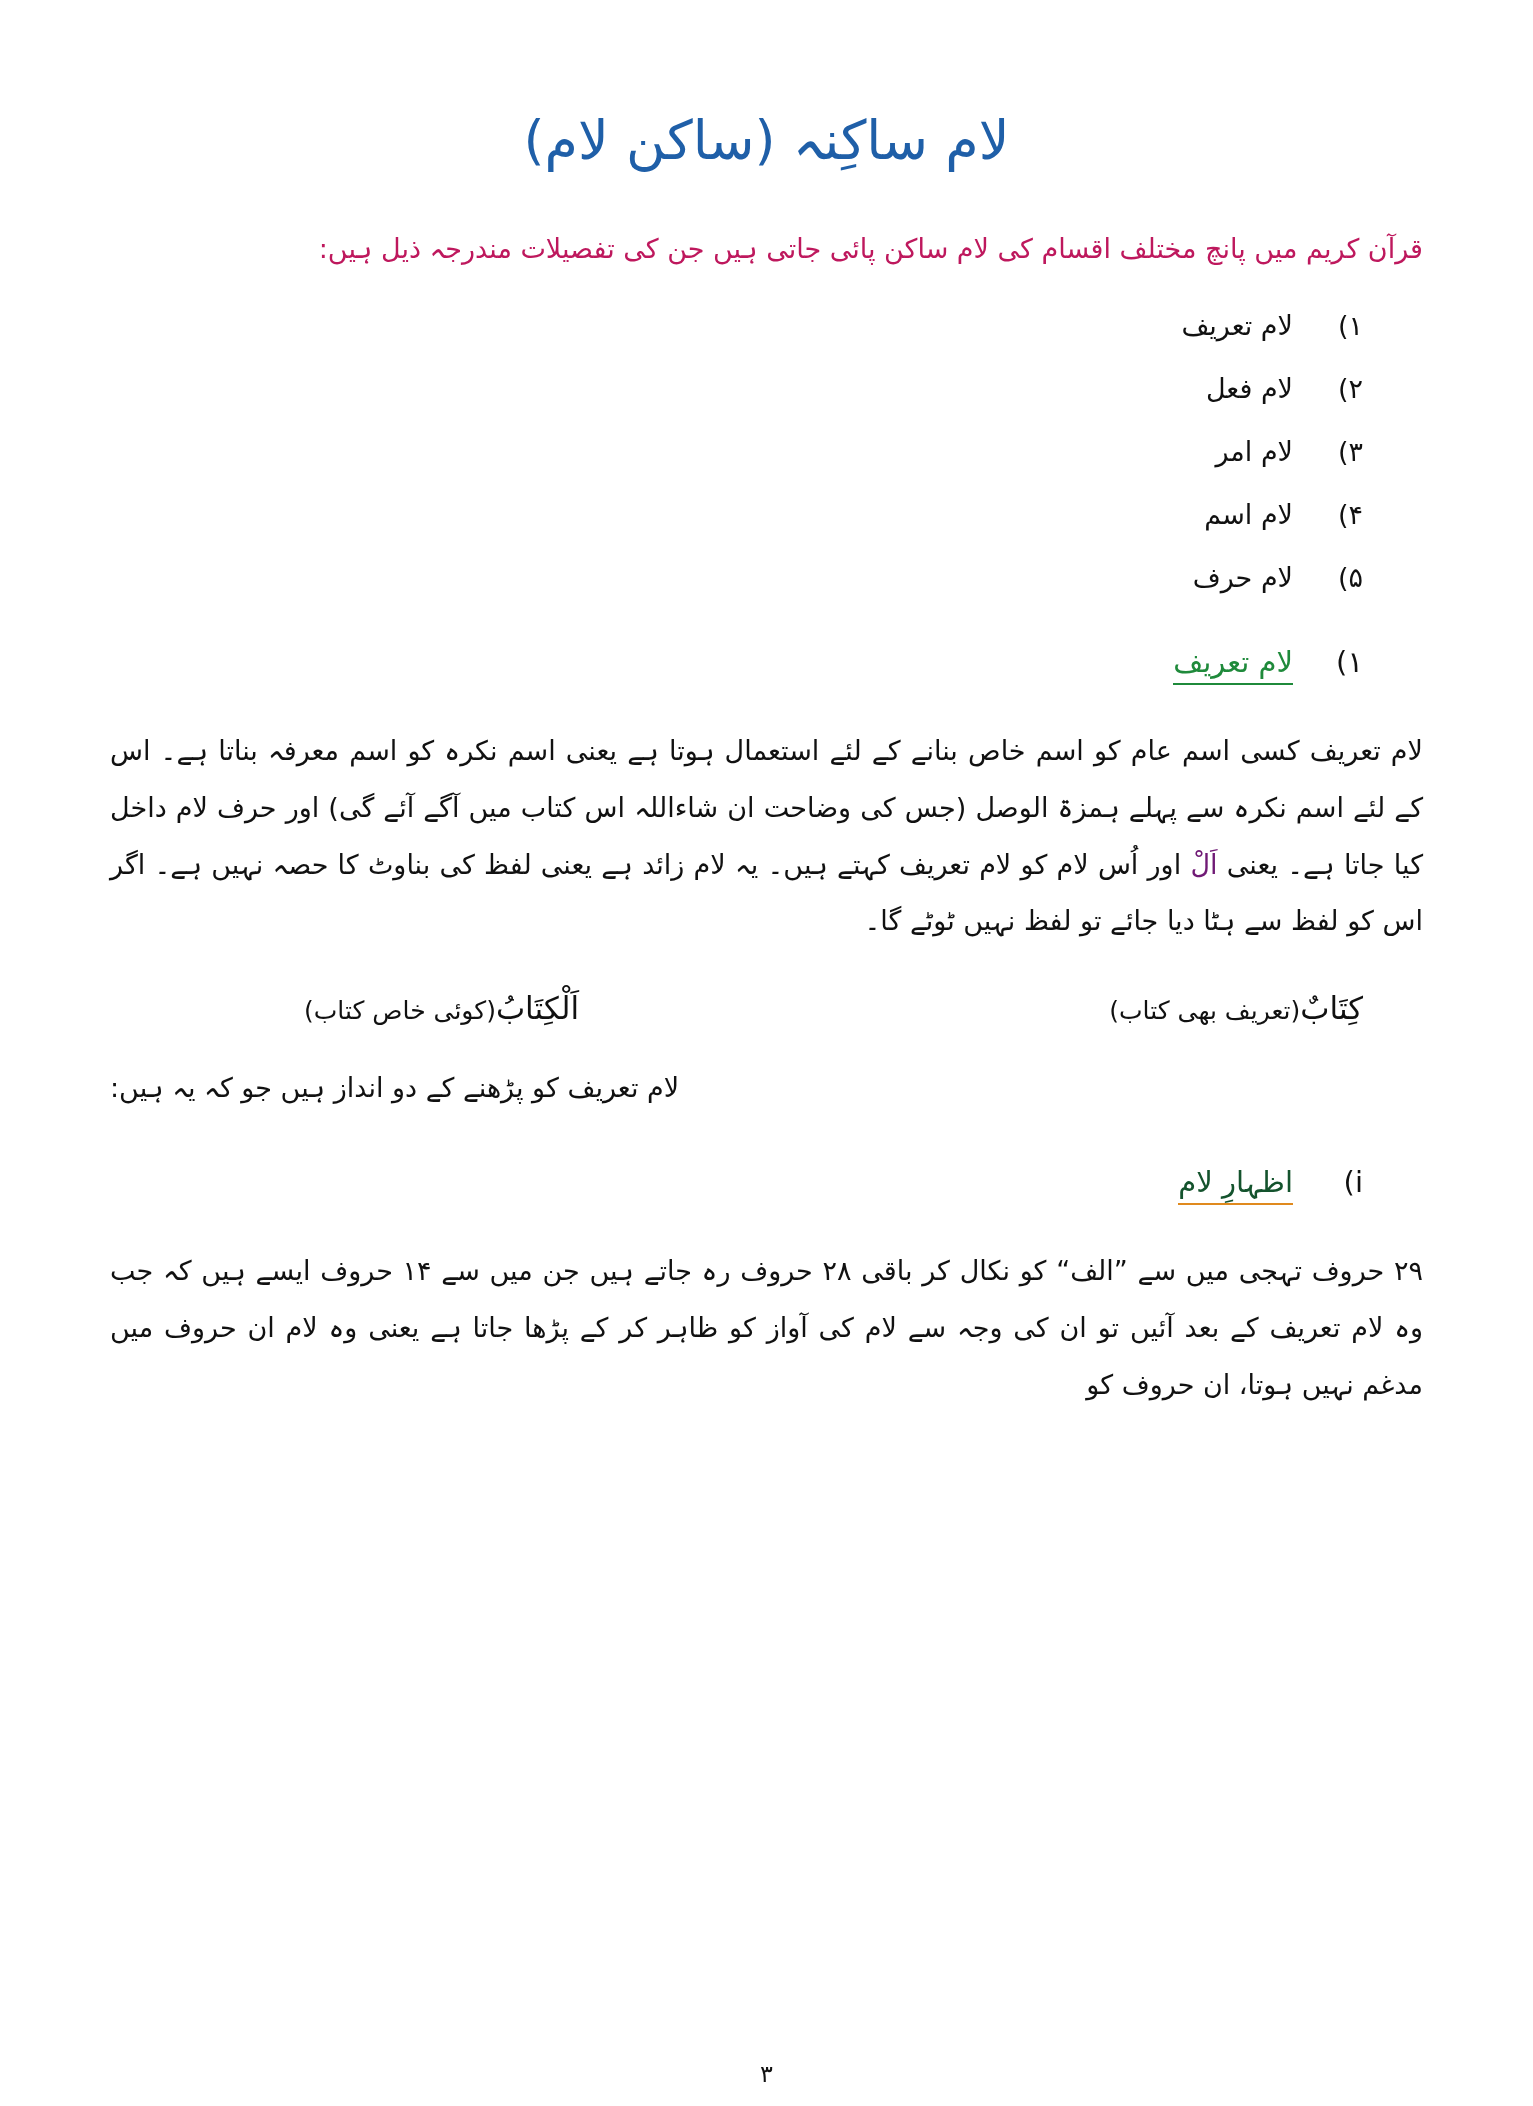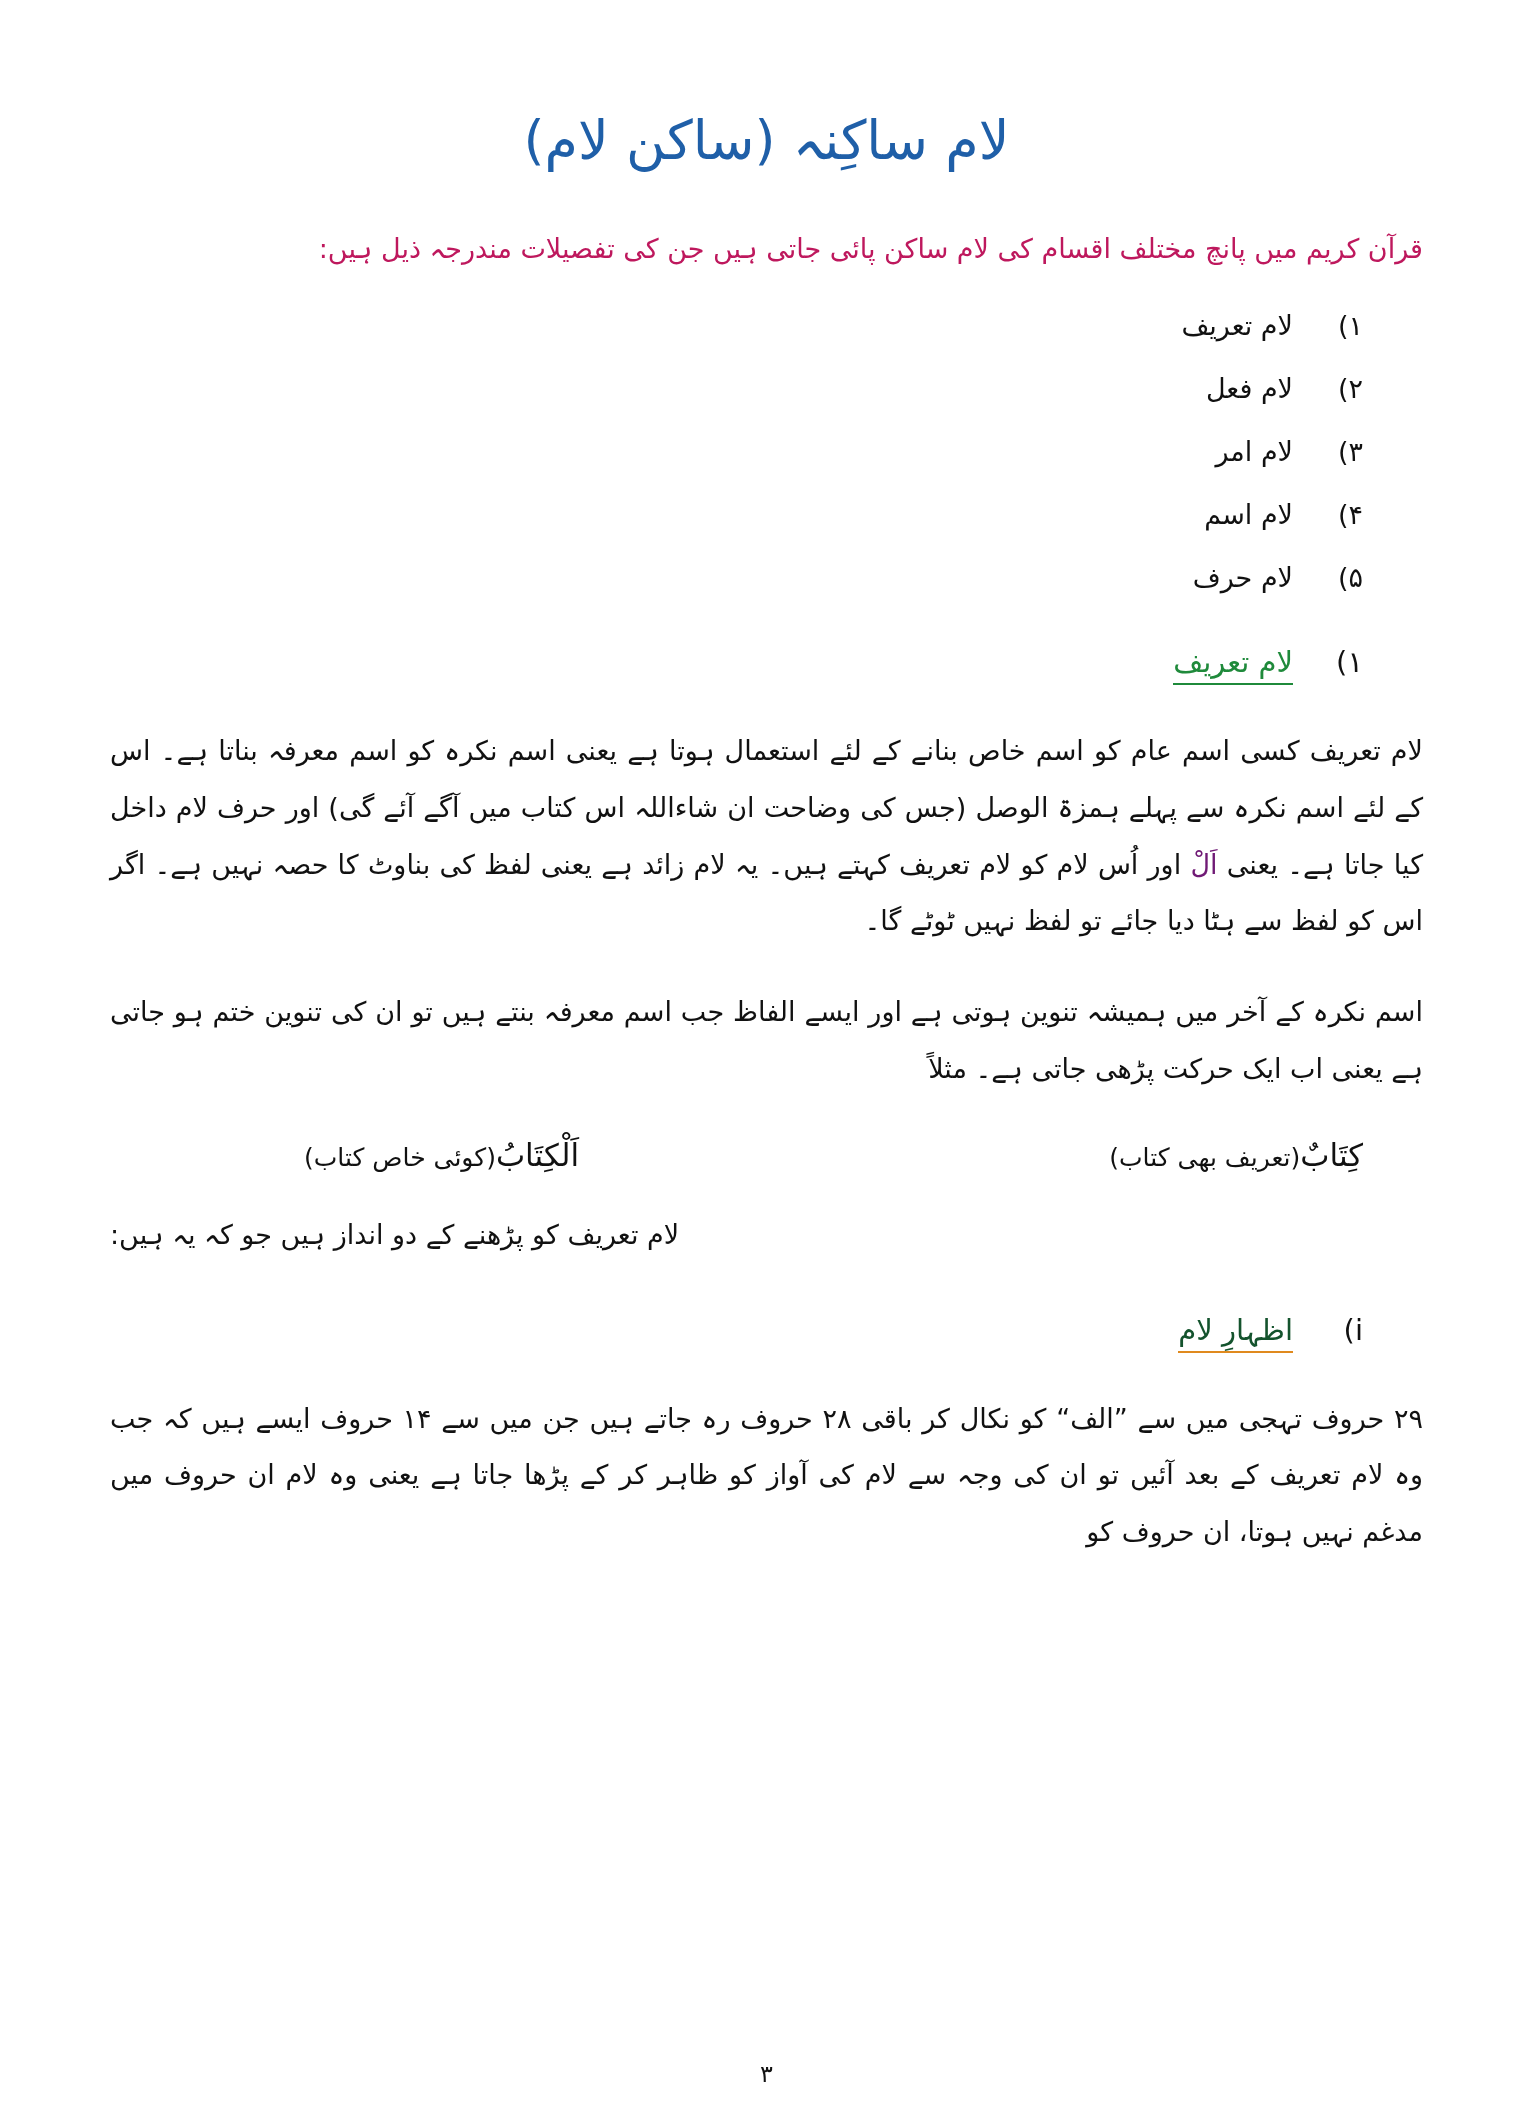--- a/index.html
+++ b/index.html
@@ -171,21 +171,20 @@
 
   <div class="heading-row">
     <span class="heading-num">۱)</span>
     <span class="heading-text">لام تعریف</span>
   </div>
 
   <p class="para">
     <span>لام تعریف کسی اسم عام کو اسم خاص بنانے کے لئے استعمال ہوتا ہے یعنی اسم نکرہ کو اسم معرفہ بناتا ہے۔ اس کے لئے اسم نکرہ سے پہلے ہمزۃ الوصل (جس کی وضاحت ان شاءاللہ اس کتاب میں آگے آئے گی) اور حرف لام داخل کیا جاتا ہے۔ یعنی </span><span class="hl-orange">اَلْ</span><span> اور اُس لام کو لام تعریف کہتے ہیں۔ یہ لام زائد ہے یعنی لفظ کی بناوٹ کا حصہ نہیں ہے۔ اگر اس کو لفظ سے ہٹا دیا جائے تو لفظ نہیں ٹوٹے گا۔</span>
   </p>
 
-  <p class="para">اسم نکرہ کے آخر میں ہمیشہ تنوین ہوتی ہے اور ایسے الفاظ جب اسم معرفہ بنتے ہیں تو ان کی تنوین ختم ہو جاتی ہے یعنی اب ایک حرکت پڑھی جاتی ہے۔ مثلاً</p>
 
   <div class="example-row">
     <span class="example-cell">
       <span>كِتَابٌ</span><span class="small">(تعریف بھی کتاب)</span>
     </span>
     <span class="example-cell">
       <span>اَلْكِتَابُ</span><span class="small">(کوئی خاص کتاب)</span>
     </span>
   </div>
 

